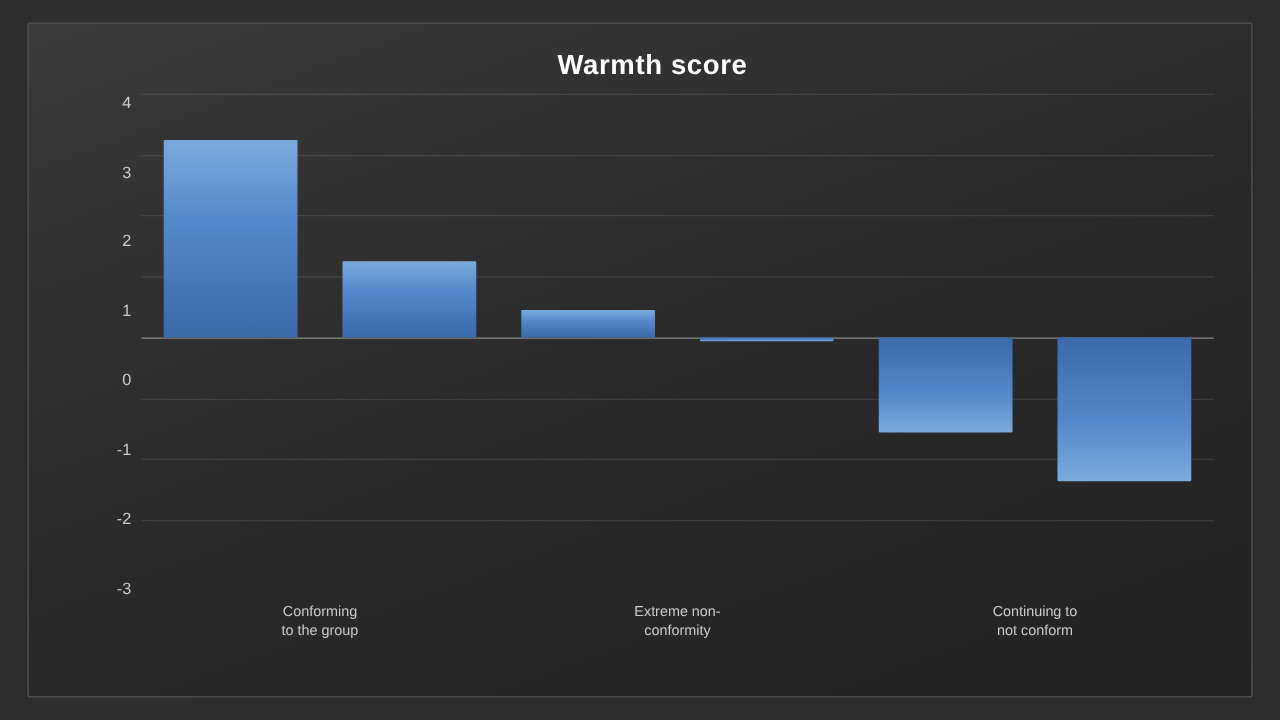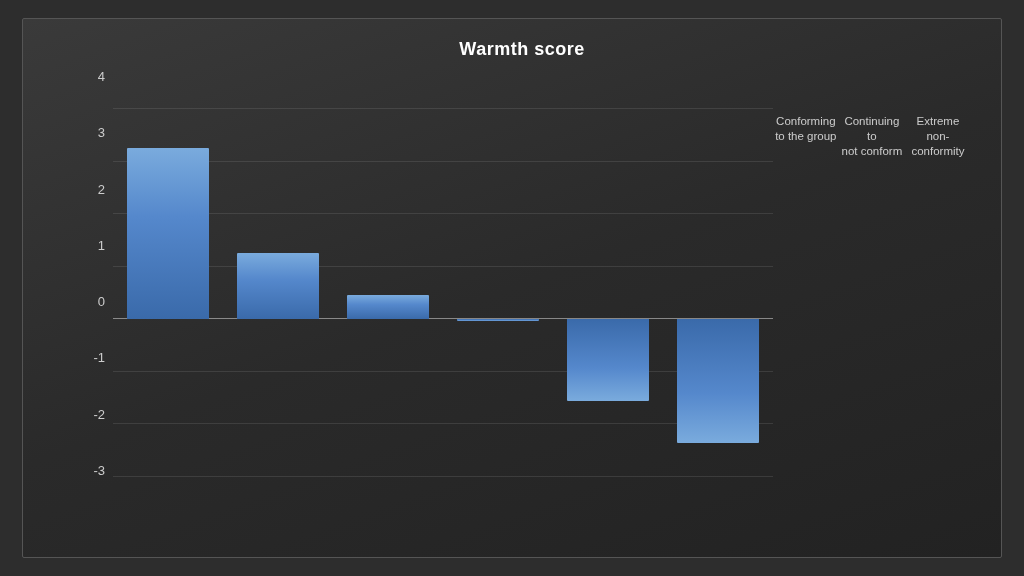--- a/index.html
+++ b/index.html
@@ -22,21 +22,21 @@
       border-radius: 2px;
       padding: 20px 30px 20px 50px;
       position: relative;
       display: flex;
       flex-direction: column;
     }
 
     .chart-title {
       text-align: center;
       color: #fff;
-      font-size: 18px;
+      font-size: 22px;
       font-weight: 600;
       margin-bottom: 10px;
       letter-spacing: 0.5px;
     }
 
     .chart-area {
       flex: 1;
       display: flex;
       position: relative;
     }
@@ -54,22 +54,22 @@
       color: #ccc;
       font-size: 13px;
       text-align: right;
       padding-right: 8px;
       line-height: 1;
     }
 
     .chart-inner {
       flex: 1;
       display: flex;
-      position: relative;
-      margin-top: 38px;
+      flex-direction: column;
+      position: relative;
     }
 
     .bars-and-grid {
       flex: 1;
       position: relative;
     }
 
     
     .grid-lines {
       position: absolute;
@@ -211,18 +211,18 @@
             <div class="bar-group">
               <div class="bar-wrapper" style="position: absolute; left: 12.5%; width: 75%; top: 57.1429%; height: 33.5714%;">
                 <div class="bar-negative" style="height: 100%; background: linear-gradient(rgb(58, 106, 170) 0%, rgb(85, 136, 204) 60%, rgb(122, 171, 221) 100%);"></div>
               </div>
             </div>
           </div>
       </div>
 
       <div class="labels-row" id="labels-row">
           <div class="bar-label">Conforming<br>to the group</div>
+          <div class="bar-label">Extreme non-<br>conformity</div>
           <div class="bar-label">Continuing to<br>not conform</div>
-          <div class="bar-label">Extreme non-<br>conformity</div>
         </div>
     </div>
   </div>
 </div>
 
 </body></html>

